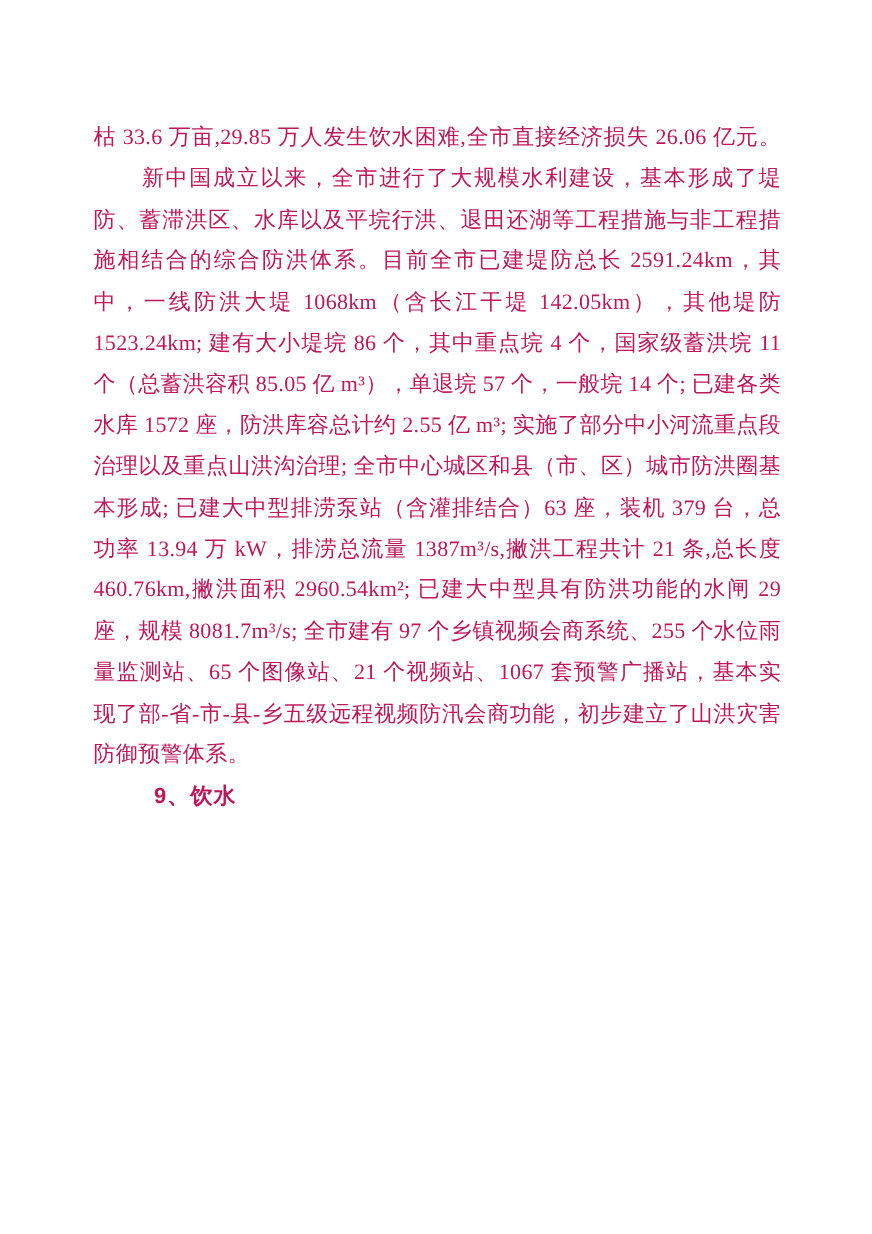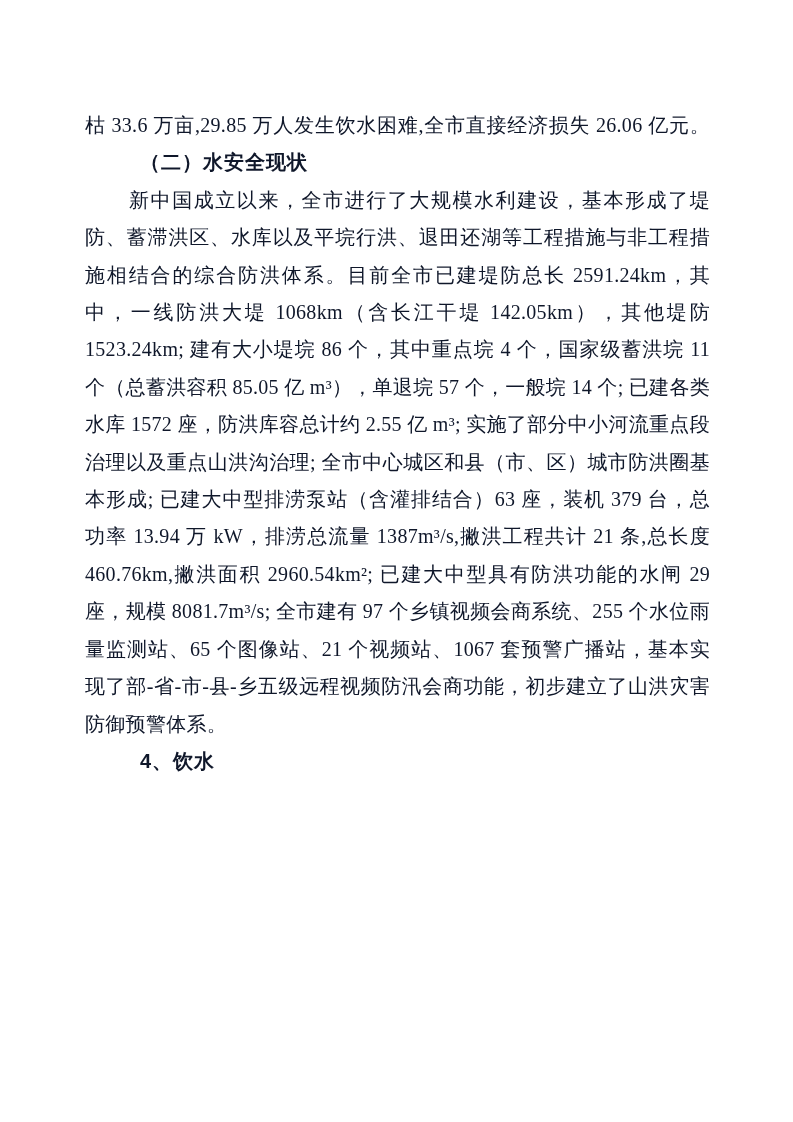--- a/index.html
+++ b/index.html
@@ -20,21 +20,21 @@
     width: 793px;
     height: 1122px;
     background: #ffffff;
     overflow: hidden;
   }
   .doc {
     position: absolute;
     left: 85px;
     top: 107px;
     width: 625px;
-    color: #0f172a;
+    color: #be185d;
     font-family: "Liberation Serif", "DejaVu Serif", serif;
     font-size: 20px;
     line-height: 37.4px;
     text-align: justify;
     letter-spacing: 0.3px;
   }
   .doc p, .doc h3, .doc h4 {
     margin: 0;
     padding: 0;
     font-size: inherit;
@@ -56,22 +56,21 @@
   }
 </style>
 </head>
 <body>
 
 <div class="page">
   <div class="doc">
 
     <p class="para-continued">枯 33.6 万亩,29.85 万人发生饮水困难,全市直接经济损失 26.06 亿元。</p>
 
-    <h3 class="heading">（二）水安全现状</h3>
 
 
 
     <p class="para">新中国成立以来，全市进行了大规模水利建设，基本形成了堤防、蓄滞洪区、水库以及平垸行洪、退田还湖等工程措施与非工程措施相结合的综合防洪体系。目前全市已建堤防总长 2591.24km，其中，一线防洪大堤 1068km（含长江干堤 142.05km），其他堤防 1523.24km; 建有大小堤垸 86 个，其中重点垸 4 个，国家级蓄洪垸 11 个（总蓄洪容积 85.05 亿 m³），单退垸 57 个，一般垸 14 个; 已建各类水库 1572 座，防洪库容总计约 2.55 亿 m³; 实施了部分中小河流重点段治理以及重点山洪沟治理; 全市中心城区和县（市、区）城市防洪圈基本形成; 已建大中型排涝泵站（含灌排结合）63 座，装机 379 台，总功率 13.94 万 kW，排涝总流量 1387m³/s,撇洪工程共计 21 条,总长度 460.76km,撇洪面积 2960.54km²; 已建大中型具有防洪功能的水闸 29 座，规模 8081.7m³/s; 全市建有 97 个乡镇视频会商系统、255 个水位雨量监测站、65 个图像站、21 个视频站、1067 套预警广播站，基本实现了部-省-市-县-乡五级远程视频防汛会商功能，初步建立了山洪灾害防御预警体系。</p>
 
-    <h4 class="heading">4、饮水</h4>
+    <h4 class="heading">9、饮水</h4>
 
   </div>
 </div>
 
 </body></html>

